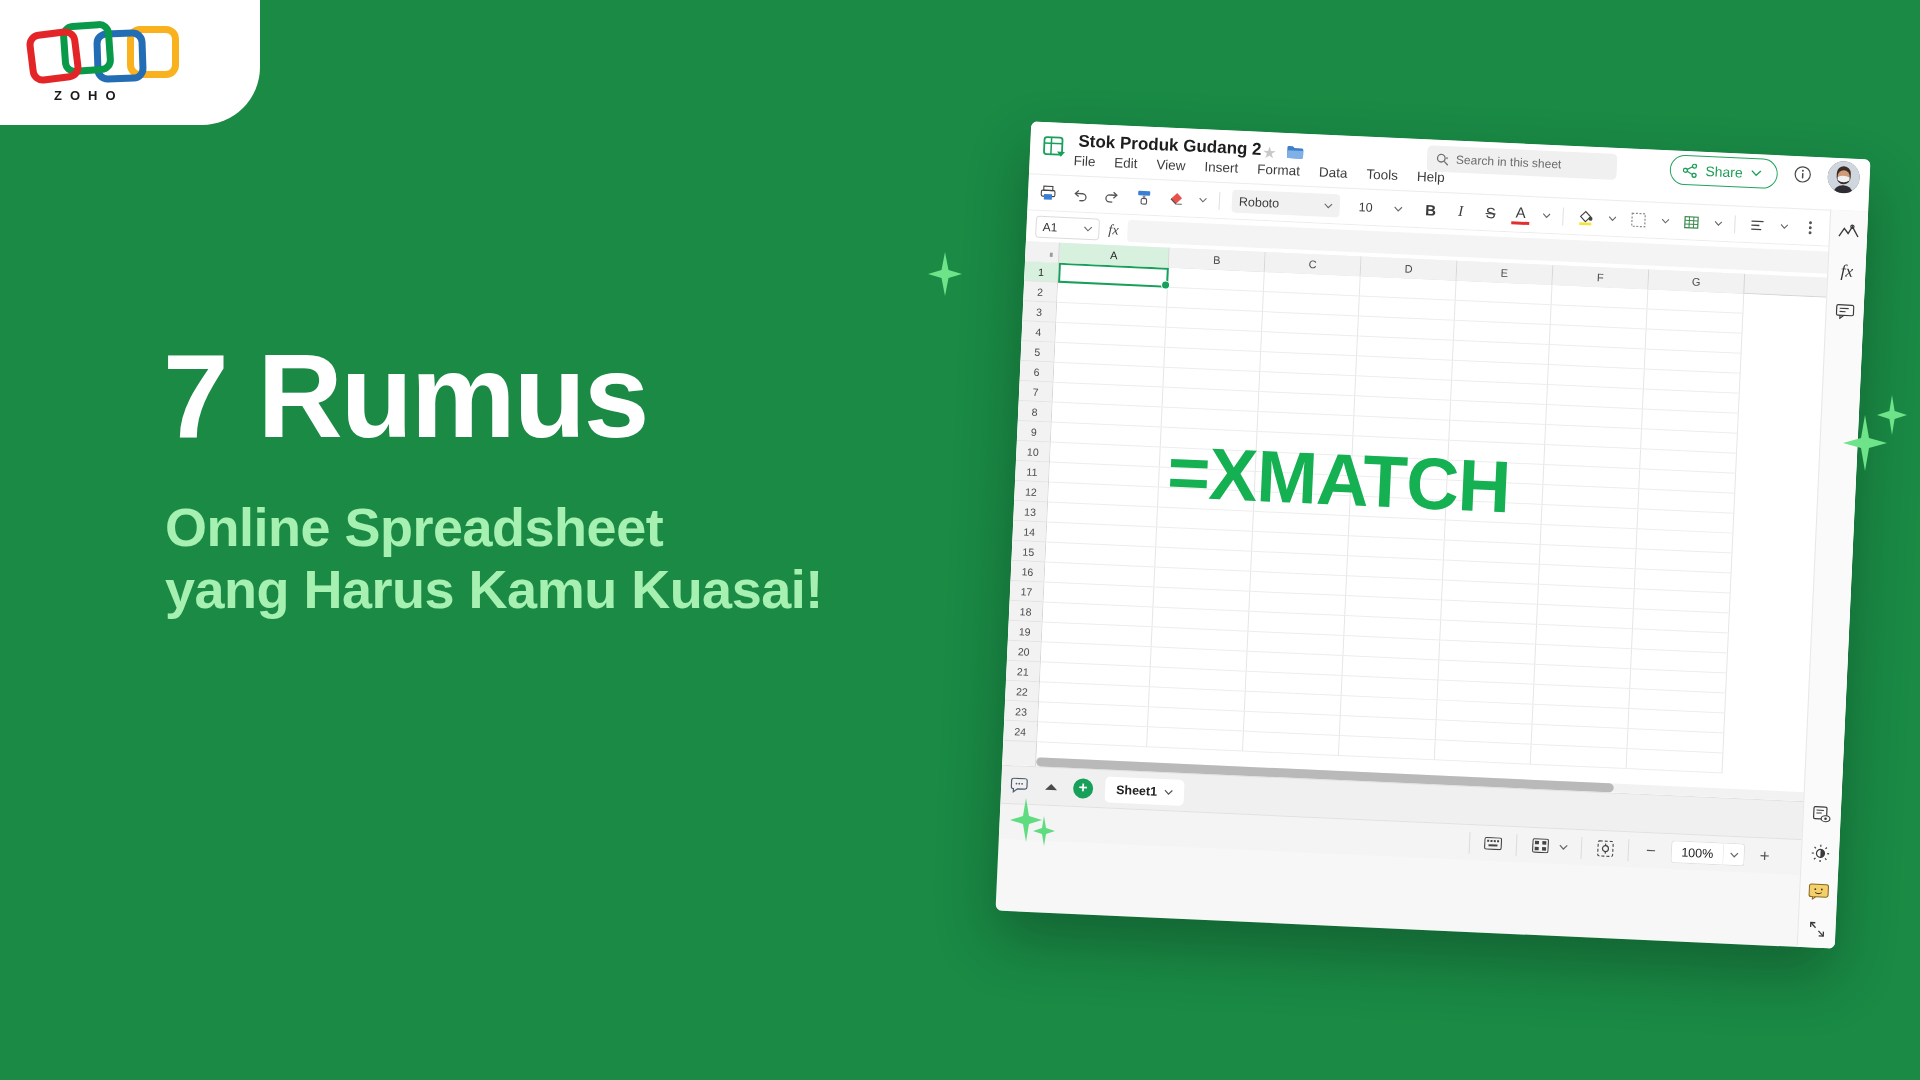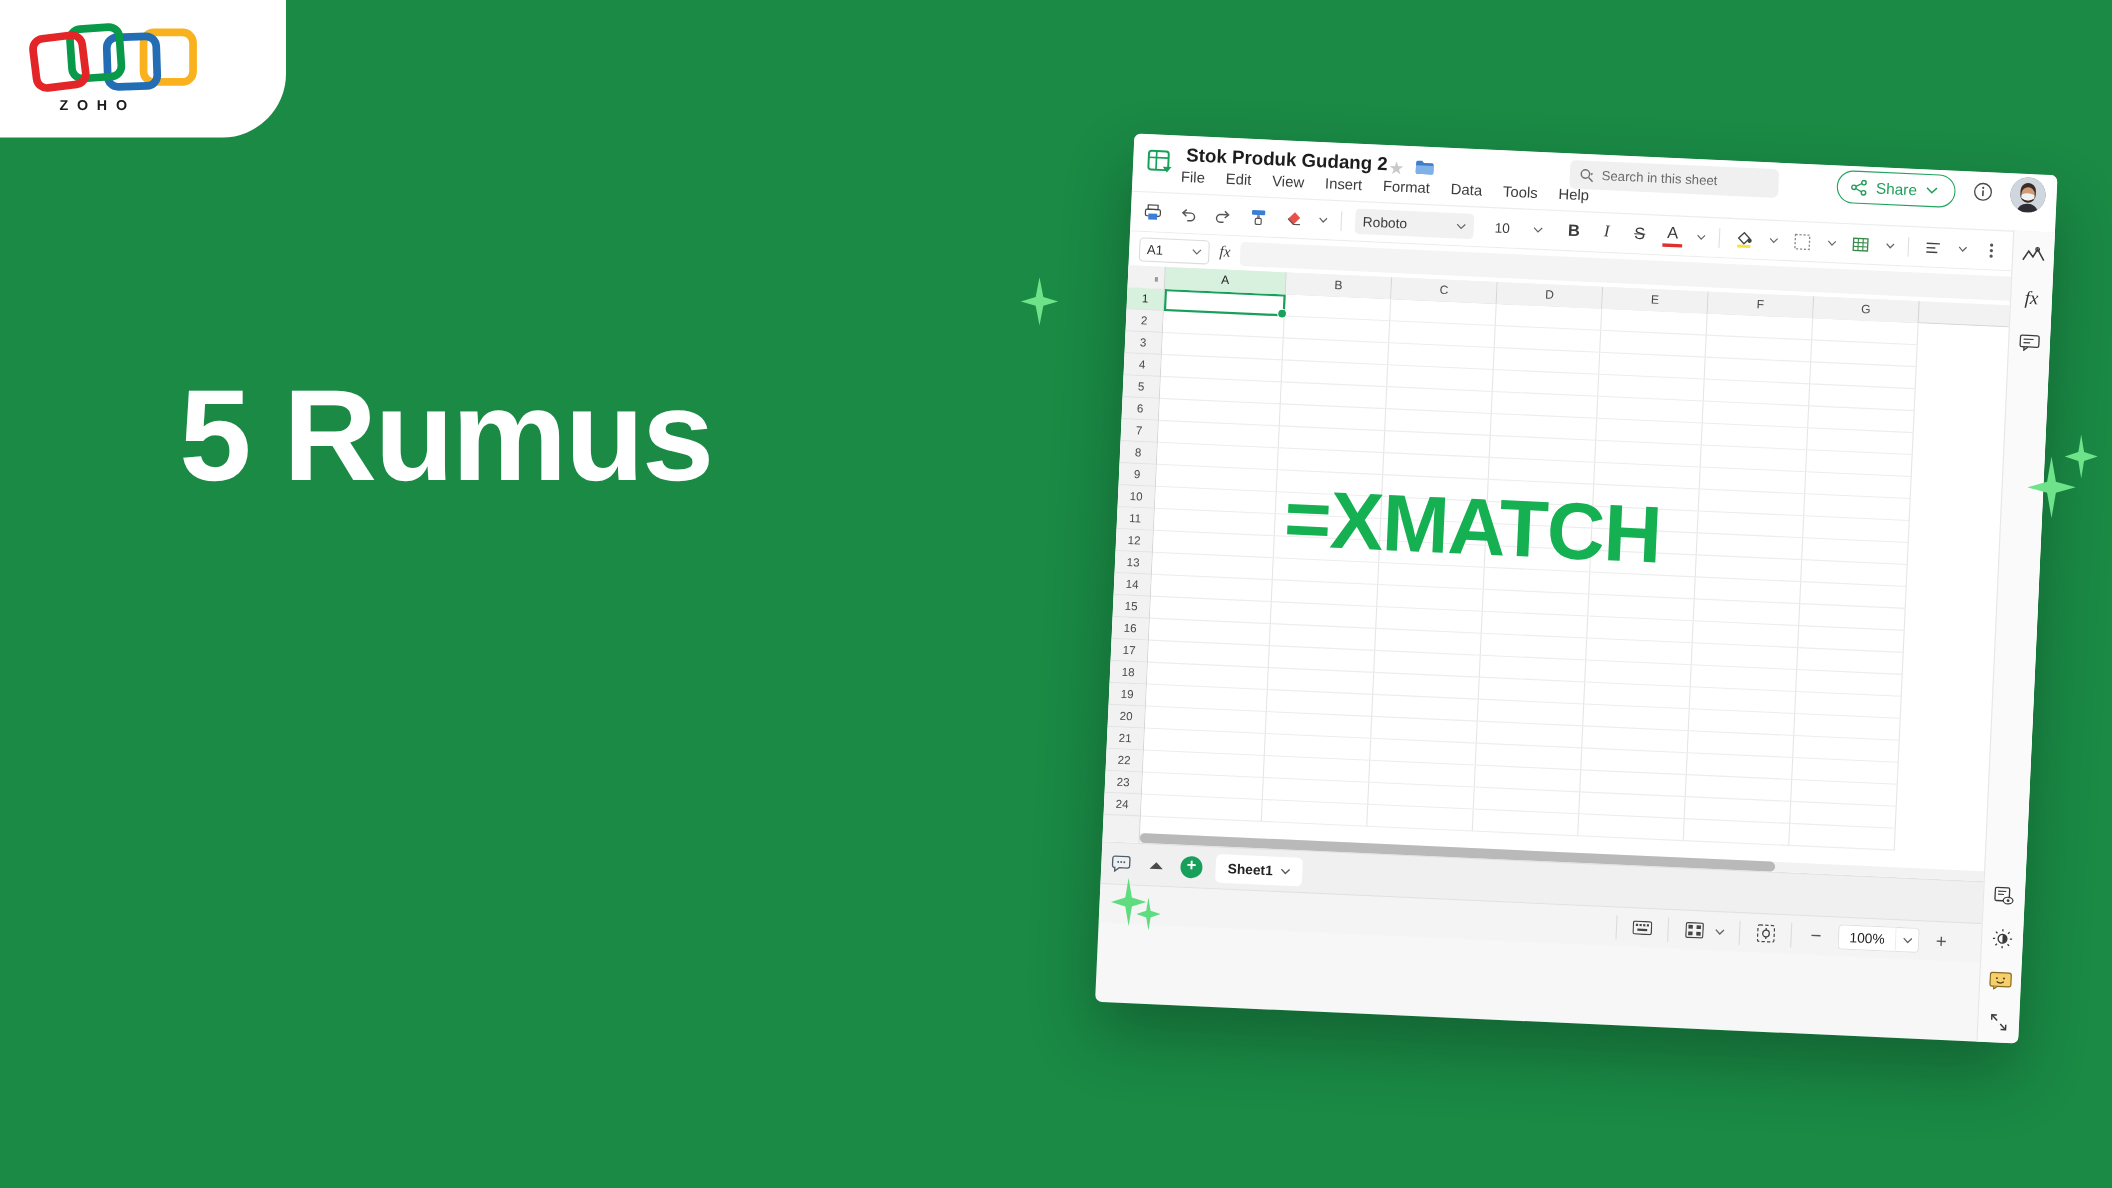--- a/index.html
+++ b/index.html
@@ -316,21 +316,25 @@
   <div id="logo-plate">
     <div id="logo-wrap">
       <div class="zsq red"></div>
       <div class="zsq green"></div>
       <div class="zsq blue"></div>
       <div class="zsq yellow"></div>
       <div id="zoho-word">ZOHO</div>
     </div>
   </div>
 
-  <div id="headline">5 Rumus</div>
+  <div id="headline">7 Rumus</div>
+  <div id="subheadline">
+    <div>Online Spreadsheet</div>
+    <div>yang Harus Kamu Kuasai!</div>
+  </div>
 
   <div id="app-tilt">
     <div id="app-shadow"></div>
     <div id="app">
 
       <div id="app-header">
         <div id="doc-icon">
           <svg width="26" height="26" viewBox="0 0 26 26">
             <rect x="2" y="3" width="18" height="17" rx="2.5" fill="none" stroke="#17a05a" stroke-width="1.8"></rect>
             <line x1="2" y1="9" x2="20" y2="9" stroke="#17a05a" stroke-width="1.5"></line>

